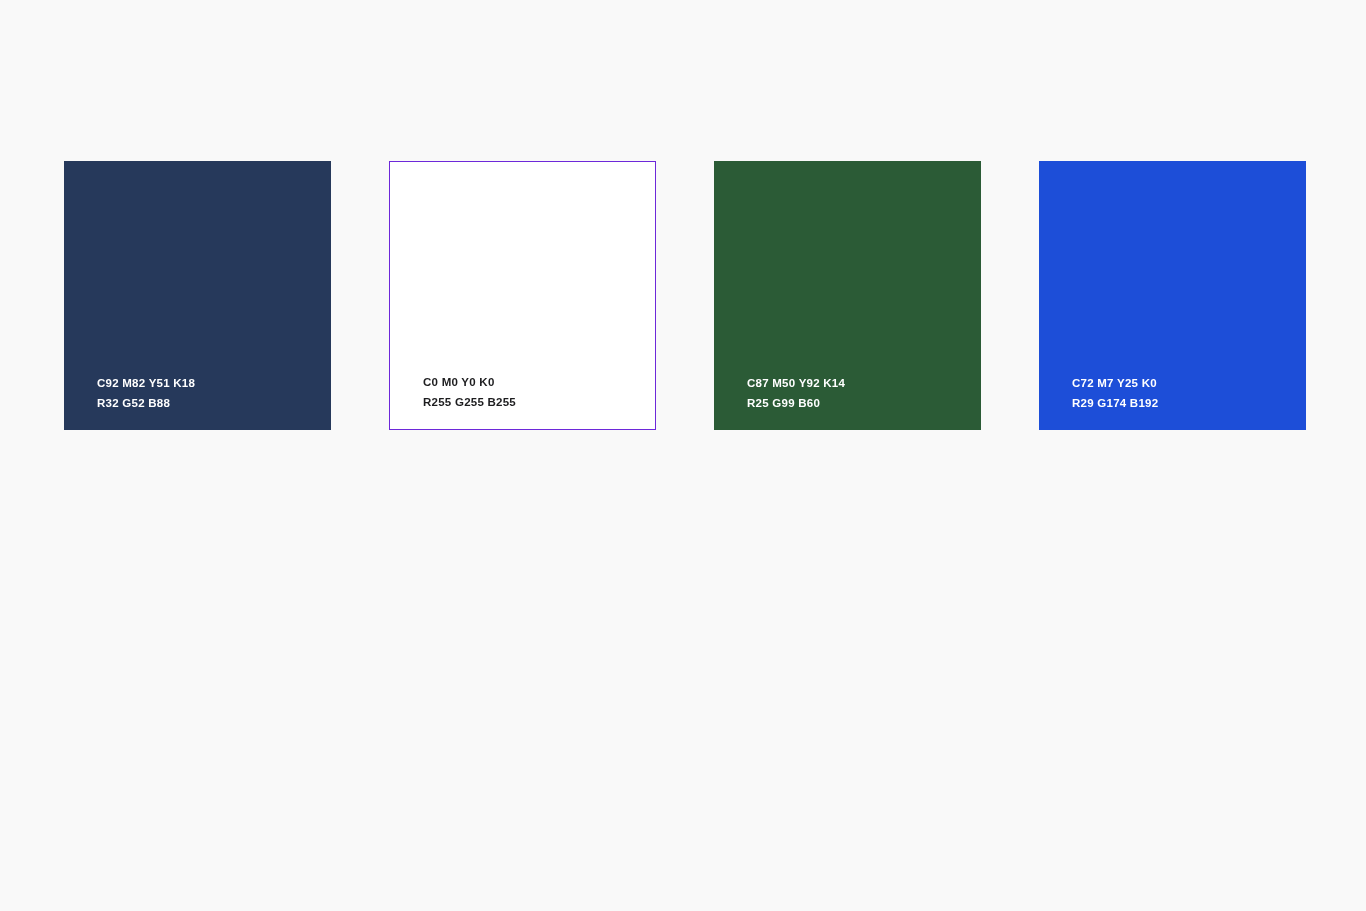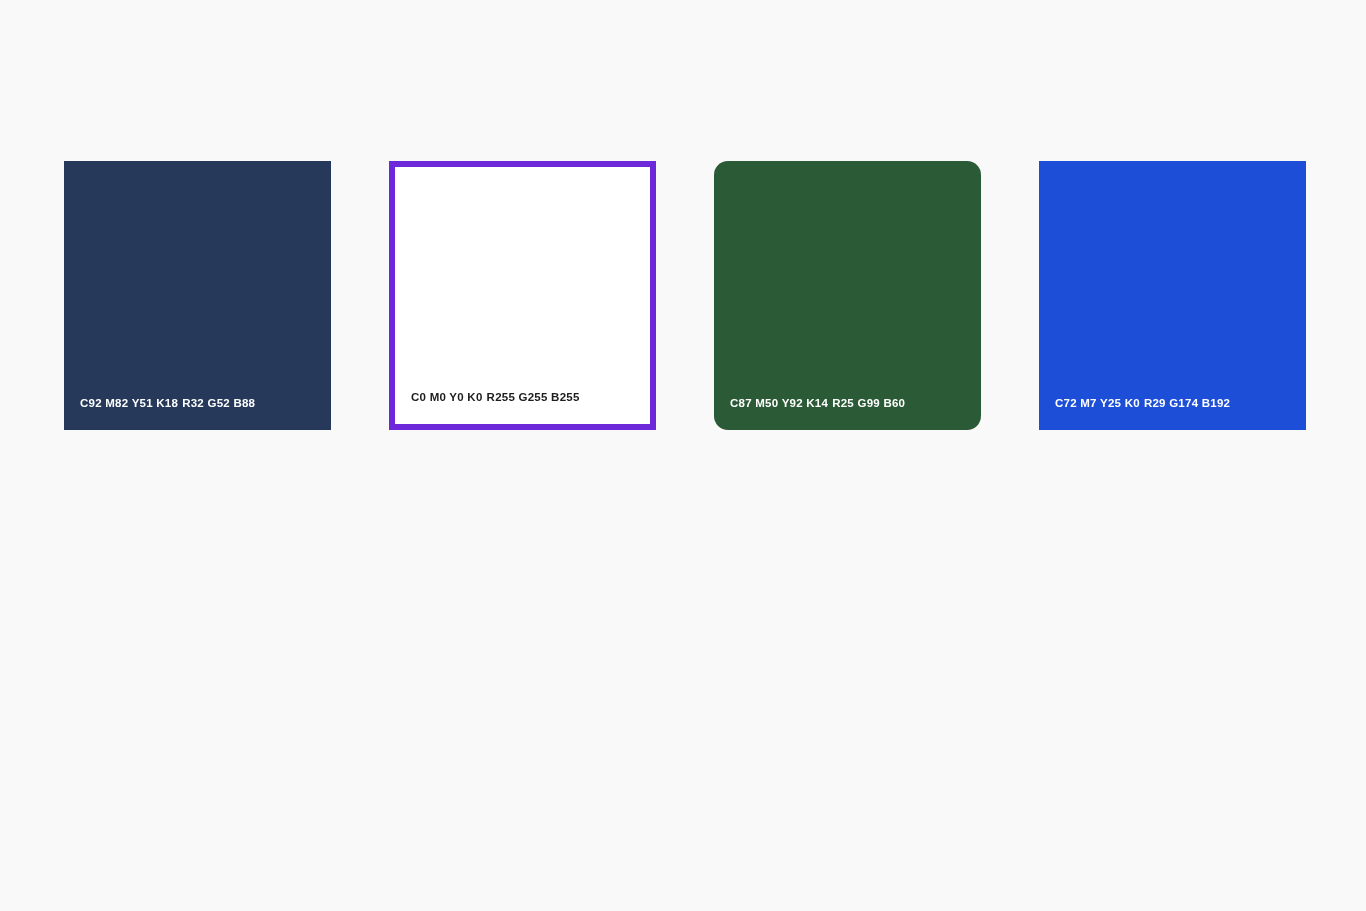--- a/index.html
+++ b/index.html
@@ -35,27 +35,28 @@
   .swatch {
     position: relative;
     display: flex;
     flex-direction: column;
     justify-content: flex-end;
     padding: 0 0 18px 16px;
     overflow: hidden;
   }
 
   .swatch.has-border {
-    border: 6px solid #6d28d9;
+    border: 1px solid #6d28d9;
   }
 
   .swatch-values {
     display: flex;
-    flex-direction: row;
+    flex-direction: column;
     gap: 4px;
+    margin-left: 17px;
   }
 
   .swatch-line {
     font-size: 11.5px;
     font-weight: bold;
     letter-spacing: 0.25px;
     line-height: 1.45;
     white-space: nowrap;
   }
 
@@ -72,21 +73,21 @@
           <div class="swatch-line">C92 M82 Y51 K18</div>
           <div class="swatch-line">R32 G52 B88</div>
         </div>
       </div>
       <div class="swatch text-dark has-border" style="background: rgb(255, 255, 255);">
         <div class="swatch-values">
           <div class="swatch-line">C0 M0 Y0 K0</div>
           <div class="swatch-line">R255 G255 B255</div>
         </div>
       </div>
-      <div class="swatch text-light" style="background: rgb(43, 91, 54); border-radius: 14px;">
+      <div class="swatch text-light" style="background: rgb(43, 91, 54);">
         <div class="swatch-values">
           <div class="swatch-line">C87 M50 Y92 K14</div>
           <div class="swatch-line">R25 G99 B60</div>
         </div>
       </div>
       <div class="swatch text-light" style="background: #1d4ed8;">
         <div class="swatch-values">
           <div class="swatch-line">C72 M7 Y25 K0</div>
           <div class="swatch-line">R29 G174 B192</div>
         </div>

